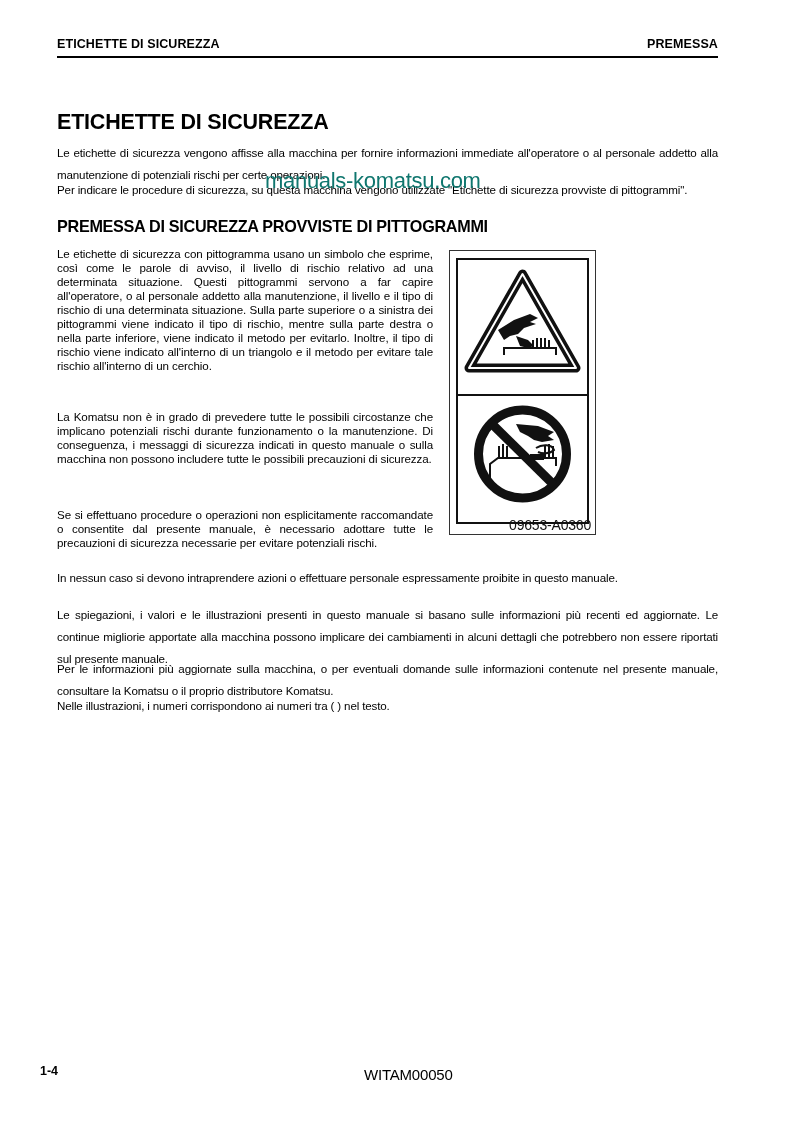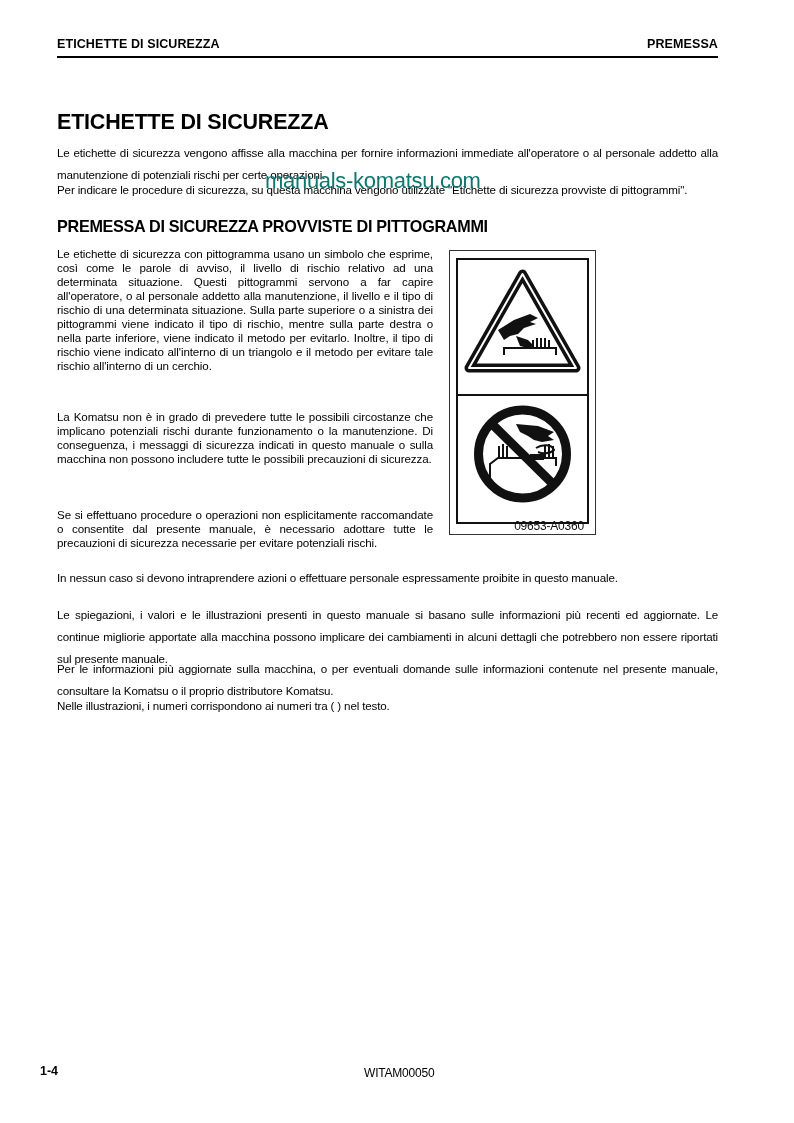--- a/index.html
+++ b/index.html
@@ -16,24 +16,24 @@
   .col { position: absolute; left: 57px; width: 376px; font-size: 11.6px; line-height: 14px; text-align: justify; margin: 0; letter-spacing: -0.1px; }
 
   .watermark { position: absolute; left: 265px; top: 168px; font-size: 22px; color: #0f766e; letter-spacing: -0.3px; font-family: "Liberation Sans", sans-serif; }
 
   .label-box { position: absolute; left: 449px; top: 250px; width: 147px; height: 285px; border: 1px solid #333; box-sizing: border-box; background: #fff; }
   .label-inner { position: absolute; left: 6px; top: 7px; width: 133px; height: 266px; border: 2px solid #111; box-sizing: border-box; }
   .label-divider { position: absolute; left: 0; top: 134px; width: 100%; height: 2px; background: #111; }
   .label-top svg, .label-bottom svg { display: block; }
   .label-top { position: absolute; left: 0; top: 0; width: 129px; height: 134px; }
   .label-bottom { position: absolute; left: 0; top: 136px; width: 129px; height: 126px; }
-  .fig-code { position: absolute; right: 11px; bottom: 1px; font-size: 12px; color: #111; letter-spacing: -0.2px; }
+  .fig-code { position: absolute; right: 4px; bottom: 1px; font-size: 14px; color: #111; letter-spacing: -0.2px; }
 
   .page-num { position: absolute; left: 40px; top: 1064px; font-size: 12.5px; font-weight: bold; }
-  .doc-code { position: absolute; left: 364px; top: 1066px; font-size: 12px; letter-spacing: -0.2px; }
+  .doc-code { position: absolute; left: 364px; top: 1066px; font-size: 15px; letter-spacing: -0.2px; }
 </style>
 </head>
 <body>
 
 <div class="hdr-left">ETICHETTE DI SICUREZZA</div>
 <div class="hdr-right">PREMESSA</div>
 <div class="hdr-rule"></div>
 
 <h1 class="title">ETICHETTE DI SICUREZZA</h1>
 

